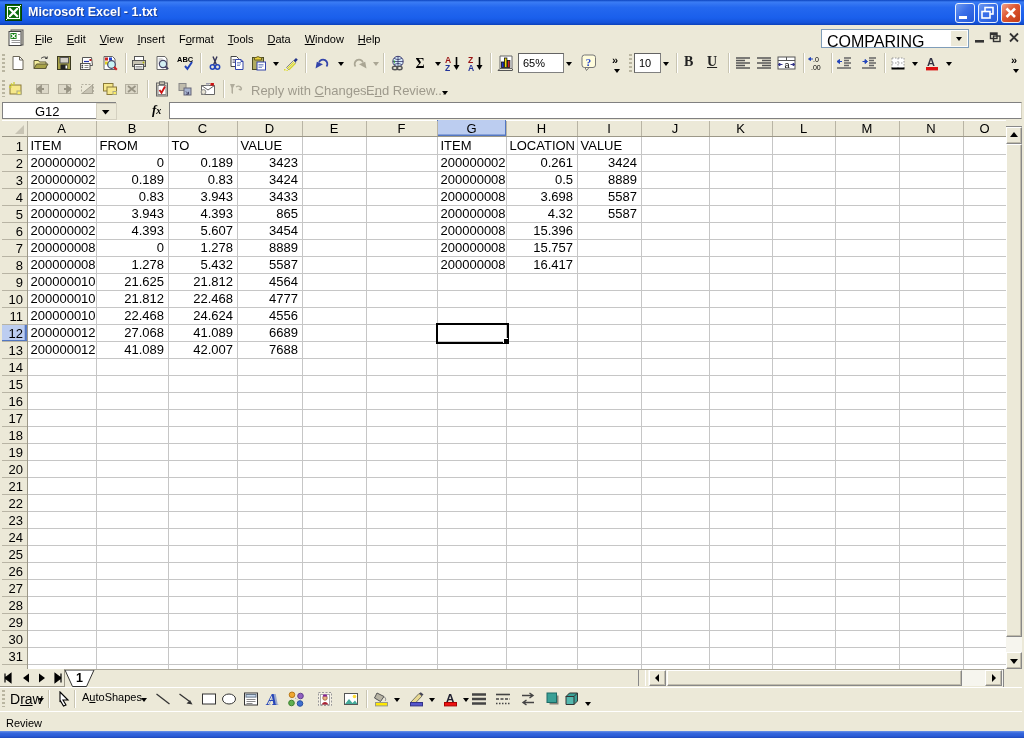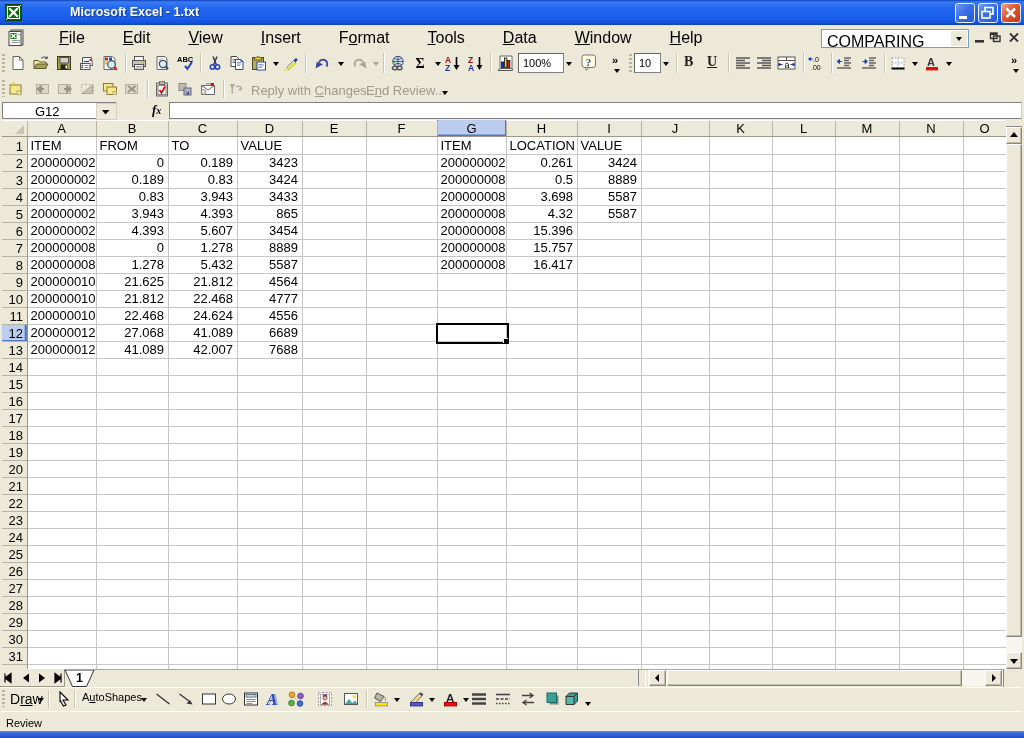--- a/index.html
+++ b/index.html
@@ -1,36 +1,36 @@
 <!DOCTYPE html>
 <html><head><meta charset="utf-8"><style>
 html,body{margin:0;padding:0;}
 #page{position:relative;width:1024px;height:738px;overflow:hidden;
  font-family:"Liberation Sans",sans-serif;background:#ece9d8;}
 .abs{position:absolute;}
 .sep1{position:absolute;width:1px;background:#c9c5b2;box-shadow:1px 0 0 #fff;}
 .grip{position:absolute;width:3px;background:repeating-linear-gradient(180deg,#b9b5a0 0,#b9b5a0 2px,#ece9d8 2px,#ece9d8 4px);}
-.mi{display:inline-block;padding:0 7px;font-size:16px;color:#000;margin-left:24px;}
+.mi{display:inline-block;padding:0 7px;font-size:11px;color:#000;}
 u{text-decoration:underline;}
 .gtxt{color:#9e9a8c;font-size:13px;}
 .combo{position:absolute;background:#fff;border:1px solid #808080;
  border-top-color:#636363;border-left-color:#636363;box-sizing:border-box;}
 </style></head><body>
 <div id="page">
 
 <div class="abs" style="left:0;top:0;width:1024px;height:25px;
 background:linear-gradient(180deg,#0c43be 0%,#3b7cf4 8%,#2468ef 30%,#1a5fec 72%,#1553da 90%,#0c41ba 100%);">
 <svg class="abs" style="left:5px;top:4px" width="17" height="17" viewBox="0 0 17 17">
  <rect x="0.5" y="0.5" width="16" height="16" fill="#0b6b0b" stroke="#063f06"></rect>
  <rect x="2.5" y="2.5" width="12" height="12" fill="none" stroke="#fff"></rect>
  <path d="M4.2 4.2 L12.8 12.8 M12.8 4.2 L4.2 12.8" stroke="#fff" stroke-width="2.2"></path>
  <path d="M1 16 L16 1" stroke="#fff" stroke-width="1"></path>
 </svg>
 <div class="abs" style="left:28px;top:5px;font-size:12.5px;font-weight:bold;color:#fff;
- text-shadow:1px 1px 1px #1a3a8c;margin-left:42px;">Microsoft Excel - 1.txt</div>
+ text-shadow:1px 1px 1px #1a3a8c;">Microsoft Excel - 1.txt</div>
 </div>
 <div class="abs" style="left:955px;top:3px;width:20px;height:20px;border-radius:3px;border:1px solid #e8f0fc;box-sizing:border-box;background:linear-gradient(135deg,#6f9af0 0%,#3a6fe8 45%,#2258d8 100%);"><svg width="18" height="18">
         <rect x="3" y="12" width="8" height="3" fill="#fff"></rect>
       </svg></div>
 <div class="abs" style="left:978px;top:3px;width:20px;height:20px;border-radius:3px;border:1px solid #e8f0fc;box-sizing:border-box;background:linear-gradient(135deg,#6f9af0 0%,#3a6fe8 45%,#2258d8 100%);"><svg width="18" height="18">
         <rect x="6" y="3.5" width="8" height="6.5" fill="none" stroke="#fff" stroke-width="1.6"></rect>
         <rect x="3" y="7.5" width="8" height="6.5" fill="#3a6fe8" stroke="#fff" stroke-width="1.6"></rect>
       </svg></div>
 <div class="abs" style="left:1001px;top:3px;width:20px;height:20px;border-radius:3px;border:1px solid #e8f0fc;box-sizing:border-box;background:linear-gradient(135deg,#f0a088 0%,#dd5630 45%,#c23a16 100%);"><svg width="18" height="18">
         <path d="M4.5 4.5 L13 13 M13 4.5 L4.5 13" stroke="#fff" stroke-width="2.6"></path>
@@ -184,21 +184,21 @@
       <path d="M8.5 10 h6 l-3 5z" fill="#000"></path>
     </svg>
 <svg class="abs" style="left:497px;top:55px" width="16" height="16" viewBox="0 0 16 16">
       <path d="M3 1 h12 v12.5 h-12z" fill="#fff" stroke="#666"></path>
       <path d="M3 13.5 L1 15.5 M15 13.5 l1 2 M1 15.5 h14.5" stroke="#555" fill="none"></path>
       <rect x="4.5" y="7" width="2.4" height="5.5" fill="#2233cc" stroke="#111" stroke-width="0.8"></rect>
       <rect x="7.5" y="3" width="2.4" height="9.5" fill="#eedd00" stroke="#111" stroke-width="0.8"></rect>
       <rect x="10.5" y="5.5" width="2.4" height="7" fill="#cc2222" stroke="#111" stroke-width="0.8"></rect>
     </svg>
 <div class="combo" style="left:518px;top:53px;width:46px;height:20px;"></div>
-<div class="abs" style="left:523px;top:57px;font-size:11px;">100%</div>
+<div class="abs" style="left:523px;top:57px;font-size:11px;">65%</div>
 <div class="abs" style="left:564px;top:54px;width:11px;height:18px;background:#ece9d8;"></div>
 <svg class="abs" style="left:565px;top:59px" width="8" height="10" viewBox="0 0 8 10">
       <path d="M1 3 l3 4 3-4z" fill="#000"></path>
     </svg>
 <svg class="abs" style="left:581px;top:54px" width="16" height="17" viewBox="0 0 16 17">
       <rect x="1" y="1" width="13.5" height="12.5" rx="2.5" fill="#fffcdc" stroke="#777"></rect>
       <path d="M4 13.5 l1.5 3 2.5-3z" fill="#fffcdc" stroke="#777"></path>
       <text x="4.7" y="11.5" font-size="11" font-weight="bold" fill="#2244cc" font-family="Liberation Serif">?</text>
     </svg>
 <svg class="abs" style="left:612px;top:55px" width="12" height="12" viewBox="0 0 12 12">

